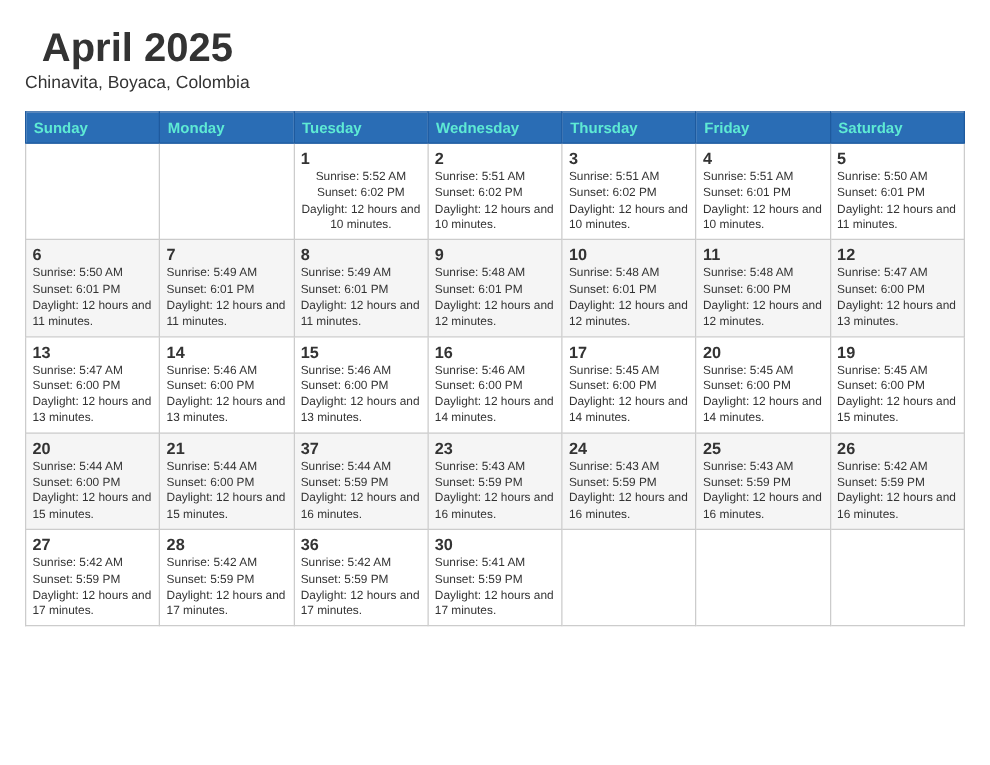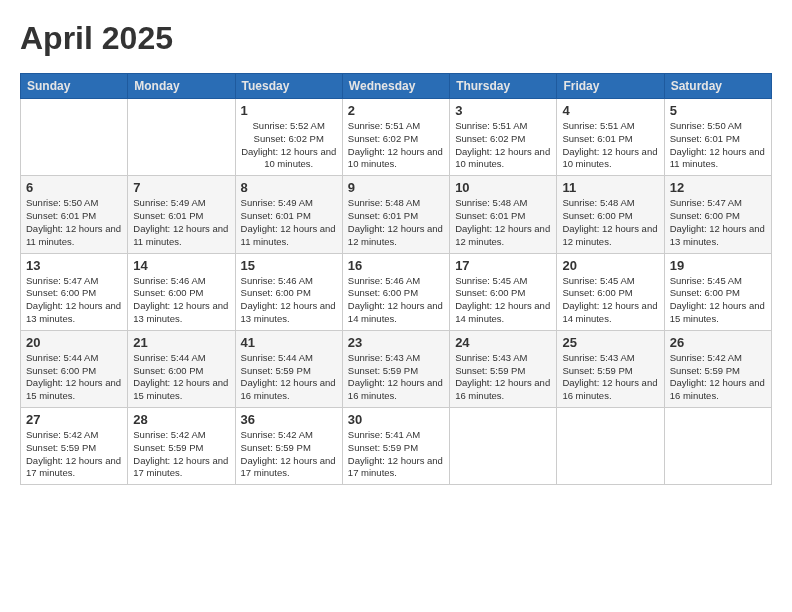--- a/index.html
+++ b/index.html
@@ -52,21 +52,21 @@
       font-size: 14px;
       color: #333;
     }
     .calendar {
       width: 100%;
       border-collapse: collapse;
       border: 1px solid #ccc;
     }
     .calendar th {
       background: #2a6db5;
-      color: #e5e5e5;
+      color: #5eead4;
       font-size: 12px;
       font-weight: bold;
       padding: 5px 6px;
       text-align: left;
       border: 1px solid #1e5a9e;
     }
     .calendar td {
       border: 1px solid #ccc;
       vertical-align: top;
       padding: 4px 5px;
@@ -92,20 +92,21 @@
     .empty-cell {
       background: #f9f9f9;
     }
   </style>
 </head>
 <body>
 
 <div class="header">
   <div class="title-block">
     <div class="month-year">April 2025</div>
+    <div class="location">Chinavita, Boyaca, Colombia</div>
   </div>
 </div>
 
 <table class="calendar">
   <thead>
     <tr>
     <th>Sunday</th>
         <th>Monday</th>
         <th>Tuesday</th>
         <th>Wednesday</th>
@@ -244,21 +245,21 @@
 Sunset: 6:00 PM
 Daylight: 12 hours and 15 minutes.</div>
         </td>
         <td>
           <span class="day-num">21</span>
           <div class="day-info" style="white-space: pre-line;">Sunrise: 5:44 AM
 Sunset: 6:00 PM
 Daylight: 12 hours and 15 minutes.</div>
         </td>
         <td>
-          <span class="day-num">41</span>
+          <span class="day-num">37</span>
           <div class="day-info" style="white-space: pre-line;">Sunrise: 5:44 AM
 Sunset: 5:59 PM
 Daylight: 12 hours and 16 minutes.</div>
         </td>
         <td>
           <span class="day-num">23</span>
           <div class="day-info" style="white-space: pre-line;">Sunrise: 5:43 AM
 Sunset: 5:59 PM
 Daylight: 12 hours and 16 minutes.</div>
         </td>

